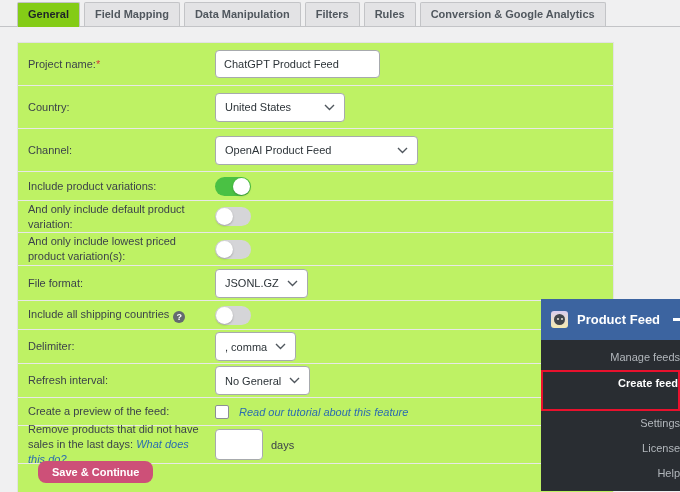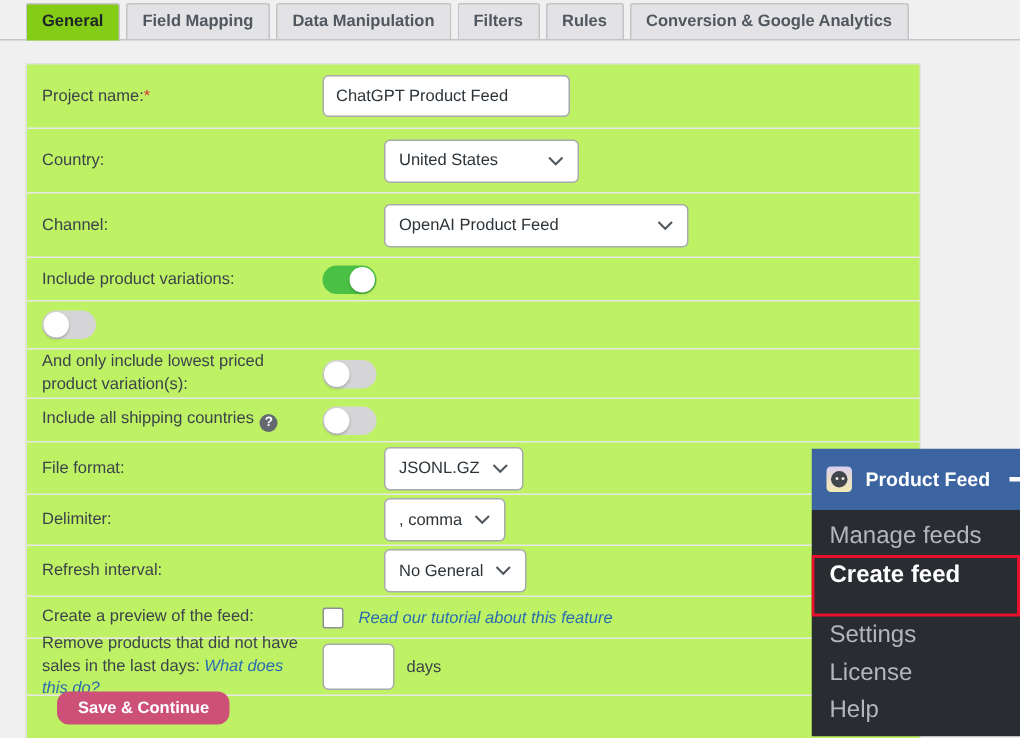--- a/index.html
+++ b/index.html
@@ -61,21 +61,21 @@
   .textin {
     width:165px; height:28px;
     border:1px solid #a7aaad; border-radius:4px;
     background:#fff; padding:0 8px;
     font:11px "Liberation Sans", sans-serif; color:#2c3338;
   }
   .sel {
     display:inline-flex; align-items:center; justify-content:space-between;
     height:29px; border:1px solid #a7aaad; border-radius:4px;
     background:#fff; font-size:11px; color:#2c3338;
-    padding:0 9px; cursor:pointer; gap:8px; white-space:nowrap;margin-left:41px;
+    padding:0 9px; cursor:pointer; gap:8px; white-space:nowrap;
   }
   .sel-country{ width:130px; }
   .sel-channel{ width:203px; }
   .chev { display:inline-flex; }
 
   .required { color:#d63638; }
 
   .toggle {
     width:36px; height:19px; border-radius:10px;
     background:#d5d5d8; position:relative; cursor:pointer; flex:0 0 auto;
@@ -144,21 +144,21 @@
     width:2px; height:2px; border-radius:50%; background:#e8e4da;
   }
   .sb-face::before { left:2.5px; }
   .sb-face::after  { right:2.5px; }
   .sb-title { color:#fff; font-size:13px; font-weight:600; }
   .sb-arrow { position:absolute; right:0; top:19px; width:7px; height:3px; background:#fff; }
 
   .sb-menu { background:#292d32; height:151px; padding-top:5px; }
   .sb-item {
     height:25px; line-height:25px; padding-left:12px;
-    color:#b2b7bc; font-size:16px; cursor:pointer; white-space:nowrap;
+    color:#b2b7bc; font-size:11px; cursor:pointer; white-space:nowrap;text-align:right;
   }
   .sb-item.highlighted {
     color:#fff; font-weight:bold;
     border:2px solid #e8112d;
     height:41px; line-height:23px; padding-left:10px;
   }
 </style>
 </head>
 <body>
 
@@ -203,49 +203,50 @@
   </div>
 
   <div class="row h29">
     <div class="label">Include product variations:</div>
     <div class="toggle on">
         <span class="knob"></span>
       </div>
   </div>
 
   <div class="row h32">
+    <div class="label">And only include default product variation:</div>
     <div class="toggle off">
         <span class="knob"></span>
       </div>
   </div>
 
   <div class="row h33">
     <div class="label">And only include lowest priced product variation(s):</div>
     <div class="toggle off">
         <span class="knob"></span>
       </div>
   </div>
 
+  <div class="row h35">
+    <div class="label">File format:</div>
+    <div class="sel">
+      <span>JSONL.GZ</span>
+      <span class="chev">
+          <svg width="11" height="7" viewBox="0 0 11 7">
+            <polyline points="1,1 5.5,5.5 10,1" fill="none" stroke="#50575e" stroke-width="1.4"></polyline>
+          </svg>
+        </span>
+    </div>
+  </div>
+
   <div class="row h29">
     <div class="label"><span>Include all shipping countries</span><span class="help">?</span></div>
     <div class="toggle off">
         <span class="knob"></span>
       </div>
-  </div>
-
-  <div class="row h35">
-    <div class="label">File format:</div>
-    <div class="sel">
-      <span>JSONL.GZ</span>
-      <span class="chev">
-          <svg width="11" height="7" viewBox="0 0 11 7">
-            <polyline points="1,1 5.5,5.5 10,1" fill="none" stroke="#50575e" stroke-width="1.4"></polyline>
-          </svg>
-        </span>
-    </div>
   </div>
 
   <div class="row h34">
     <div class="label">Delimiter:</div>
     <div class="sel">
       <span>, comma</span>
       <span class="chev">
           <svg width="11" height="7" viewBox="0 0 11 7">
             <polyline points="1,1 5.5,5.5 10,1" fill="none" stroke="#50575e" stroke-width="1.4"></polyline>
           </svg>

